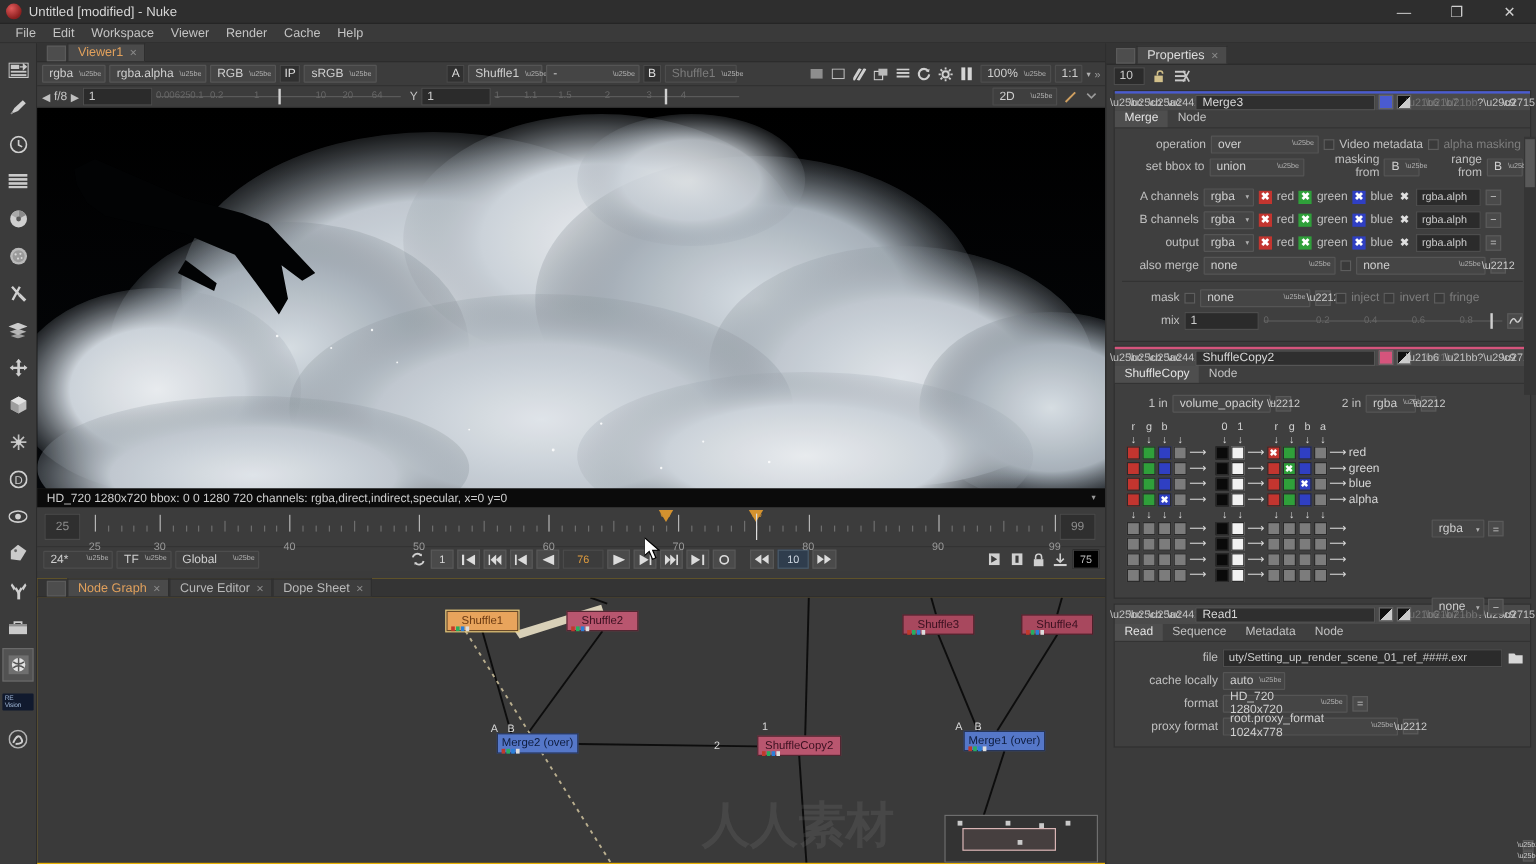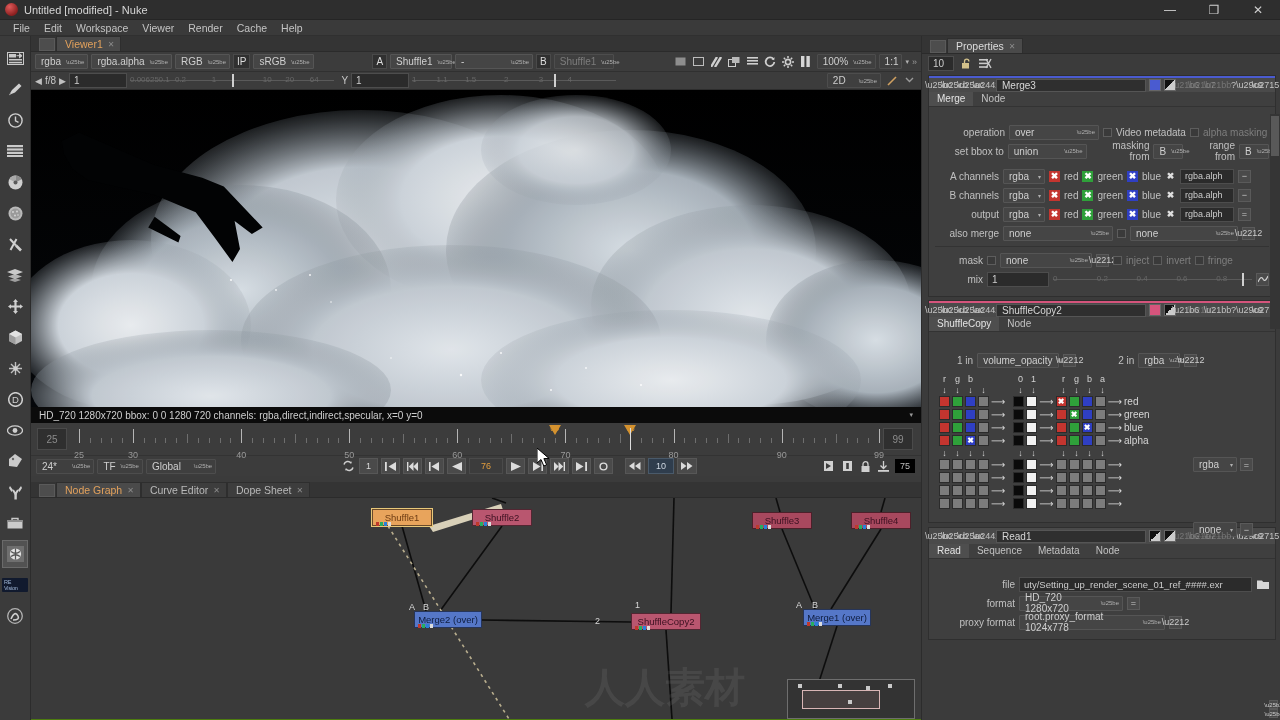--- a/index.html
+++ b/index.html
@@ -110,21 +110,21 @@
   .tl-ctrls { height:21px; display:flex; align-items:center; padding:0 5px; gap:3px;
      background:#3c3c3c; border-top:1px solid #333; }
   .pb { min-width:19px; height:16px; background:#4a4a4a; border:1px solid #575757;
      display:flex; align-items:center; justify-content:center; color:#dcdcdc;
      font-size:9px; padding:0 3px; }
   .pb.cur { background:#3c3c3c; border-color:#4a4a4a; color:#e09c3e; min-width:34px; }
   .pb.num { background:#2f3d4d; border-color:#4a5a6a; color:#cfd8e2; min-width:26px; }
 
   
   .ng-pane { position:absolute; left:31px; top:482px; width:890px; height:238px;
-     background:#4d7c0f; }
+     background:#eab308; }
   .ng-canvas { position:relative; height:221px; background:#3a3a3a; overflow:hidden; }
   .node { position:absolute; height:17px; border:1px solid rgba(0,0,0,.55);
      display:flex; align-items:center; justify-content:center;
      font-size:9.5px; color:#1a1a1a; white-space:nowrap; }
   .node .chips { position:absolute; left:3px; bottom:-1px; display:flex; gap:1px; }
   .node .chip { width:3px; height:4px; }
   .portlbl { position:absolute; font-size:9px; color:#d8d8d8; }
   .minimap { position:absolute; right:6px; bottom:0px; width:128px; height:40px;
      background:#333; border:1px solid #6e6e6e; }
   .minimap .box { position:absolute; left:14px; top:10px; width:78px; height:19px;
@@ -143,21 +143,21 @@
      background:#4a4a4a; }
   .np-name { flex:1; height:13px; background:#2f2f2f; border:1px solid #555;
      color:#d7d7d7; font-size:10px; display:flex; align-items:center; padding-left:5px; }
   .np-sq { width:12px; height:12px; border:1px solid #666; }
   .np-ic { width:13px; height:13px; display:flex; align-items:center; justify-content:center;
      color:#c3c3c3; font-size:9px; }
   .np-tabs { height:15px; display:flex; align-items:flex-end; background:#3f3f3f;
      border-bottom:1px solid #333; }
   .np-tab { font-size:10px; padding:0 8px; height:14px; line-height:14px; color:#c2c2c2; }
   .np-tab.active { background:#4e4e4e; color:#e3e3e3; }
-  .np-body { padding:5px 6px 6px 6px;margin-top:12px; }
+  .np-body { padding:5px 6px 6px 6px; }
 
   .row { display:flex; align-items:center; gap:4px; height:16px; margin-bottom:3px; }
   .lab { font-size:10px; color:#c0c0c0; text-align:right; }
   .lab.dim { color:#7e7e7e; }
   .cb { width:9px; height:9px; border:1px solid #5d5d5d; background:#3a3a3a; }
   .btn-sm { width:13px; height:13px; background:#4a4a4a; border:1px solid #5a5a5a;
      color:#ccc; font-size:9px; display:flex; align-items:center; justify-content:center; }
   .chk { width:11px; height:11px; display:inline-flex; align-items:center;
      justify-content:center; font-size:9px; font-weight:bold; color:#fff; }
   .sep { height:1px; background:#333; margin:5px 0; }
@@ -1360,20 +1360,27 @@
         <div class="row">
           <div class="lab" style="width:80px">file</div>
           <div class="txtfield" style="flex:1;font-size:9.5px">uty/Setting_up_render_scene_01_ref_####.exr</div>
           <div class="np-ic">
             <svg width="12" height="11">
                 <path d="M0 1.5h5l1.2 1.6H12V10H0z" fill="#d7d7d7"></path>
               </svg>
             </div>
         </div>
         <div class="row">
+          <div class="lab" style="width:80px">cache locally</div>
+          <div class="dd" style="width:52px">
+            <span>auto</span>
+            <span class="car" style="margin-left:auto">\u25be</span>
+          </div>
+        </div>
+        <div class="row">
           <div class="lab" style="width:80px">format</div>
           <div class="dd" style="width:104px">
             <span>HD_720 1280x720</span>
             <span class="car" style="margin-left:auto">\u25be</span>
           </div>
           <div class="btn-sm">=</div>
         </div>
         <div class="row">
           <div class="lab" style="width:80px">proxy format</div>
           <div class="dd" style="width:146px">

